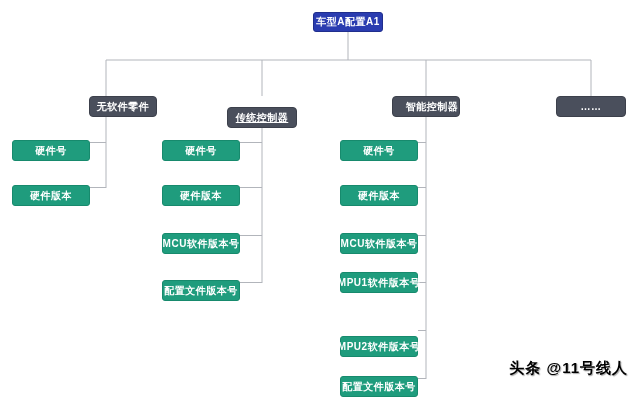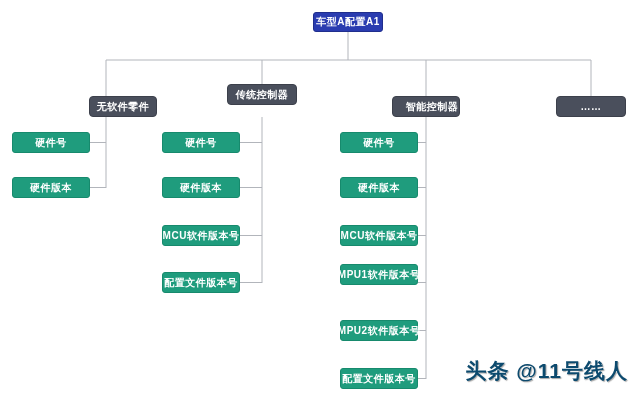--- a/index.html
+++ b/index.html
@@ -40,28 +40,29 @@
   }
   .node.cat {
     background: #4a4f5c;
     border: 1px solid #3c404b;
     border-radius: 4px;
   }
   .node.leaf {
     background: #1f9c7d;
     border: 1px solid #178a6d;
     border-radius: 3px;
+    margin-top: 8px;
   }
   .watermark {
     position: absolute;
     right: 12px;
-    bottom: 18px;
-    font-size: 21px;
+    bottom: 25px;
+    font-size: 15px;
     font-weight: bold;
-    color: #0c4a6e;
+    color: #000000;
     text-shadow: -1px -1px 0 #ffffff, 1px 1px 1px rgba(60,60,60,0.45);
     letter-spacing: 1px;
   }
 </style>
 </head>
 <body>
 
 <div class="canvas">
 
   <svg class="connectors" viewBox="0 0 640 403" xmlns="http://www.w3.org/2000/svg">
@@ -73,34 +74,34 @@
       M262,117 V283
       M426,117 V379
       M90,142.5 H106   M90,187.5 H106
       M240,142.5 H262  M240,187.5 H262  M240,235.5 H262  M240,282.5 H262
       M418,142.5 H426  M418,187.5 H426  M418,235.5 H426  M418,282.5 H426  M418,330.5 H426  M418,378.5 H426"></path>
   </svg>
 
   <div class="node root" style="left:313px; top:12px; width:70px; height:20px;">车型A配置A1</div>
 
   <div class="node cat" style="left:89px; top:96px; width:68px; height:21px;">无软件零件</div>
-  <div class="node cat" style="left:227px; top:84px; width:70px; height:21px;">传统控制器</div>
+  <div class="node cat" style="left:227px; top:107px; width:70px; height:21px;text-decoration:underline;">传统控制器</div>
   <div class="node cat" style="left:392px; top:96px; width:68px; height:21px;padding-left:12px;">智能控制器</div>
   <div class="node cat" style="left:556px; top:96px; width:70px; height:21px;">……</div>
 
   <div class="node leaf" style="left:12px; top:132px; width:78px; height:21px;">硬件号</div>
   <div class="node leaf" style="left:12px; top:177px; width:78px; height:21px;">硬件版本</div>
 
   <div class="node leaf" style="left:162px; top:132px; width:78px; height:21px;">硬件号</div>
   <div class="node leaf" style="left:162px; top:177px; width:78px; height:21px;">硬件版本</div>
   <div class="node leaf" style="left:162px; top:225px; width:78px; height:21px;">MCU软件版本号</div>
   <div class="node leaf" style="left:162px; top:272px; width:78px; height:21px;">配置文件版本号</div>
 
   <div class="node leaf" style="left:340px; top:132px; width:78px; height:21px;">硬件号</div>
   <div class="node leaf" style="left:340px; top:177px; width:78px; height:21px;">硬件版本</div>
   <div class="node leaf" style="left:340px; top:225px; width:78px; height:21px;">MCU软件版本号</div>
   <div class="node leaf" style="left:340px; top:264px; width:78px; height:21px;">MPU1软件版本号</div>
-  <div class="node leaf" style="left:340px; top:320px; width:78px; height:21px;">MPU2软件版本号</div>
+  <div class="node leaf" style="left:340px; top:328px; width:78px; height:21px;">MPU2软件版本号</div>
   <div class="node leaf" style="left:340px; top:368px; width:78px; height:21px;">配置文件版本号</div>
 
   <div class="watermark">头条 @11号线人</div>
 
 </div>
 
 </body></html>

